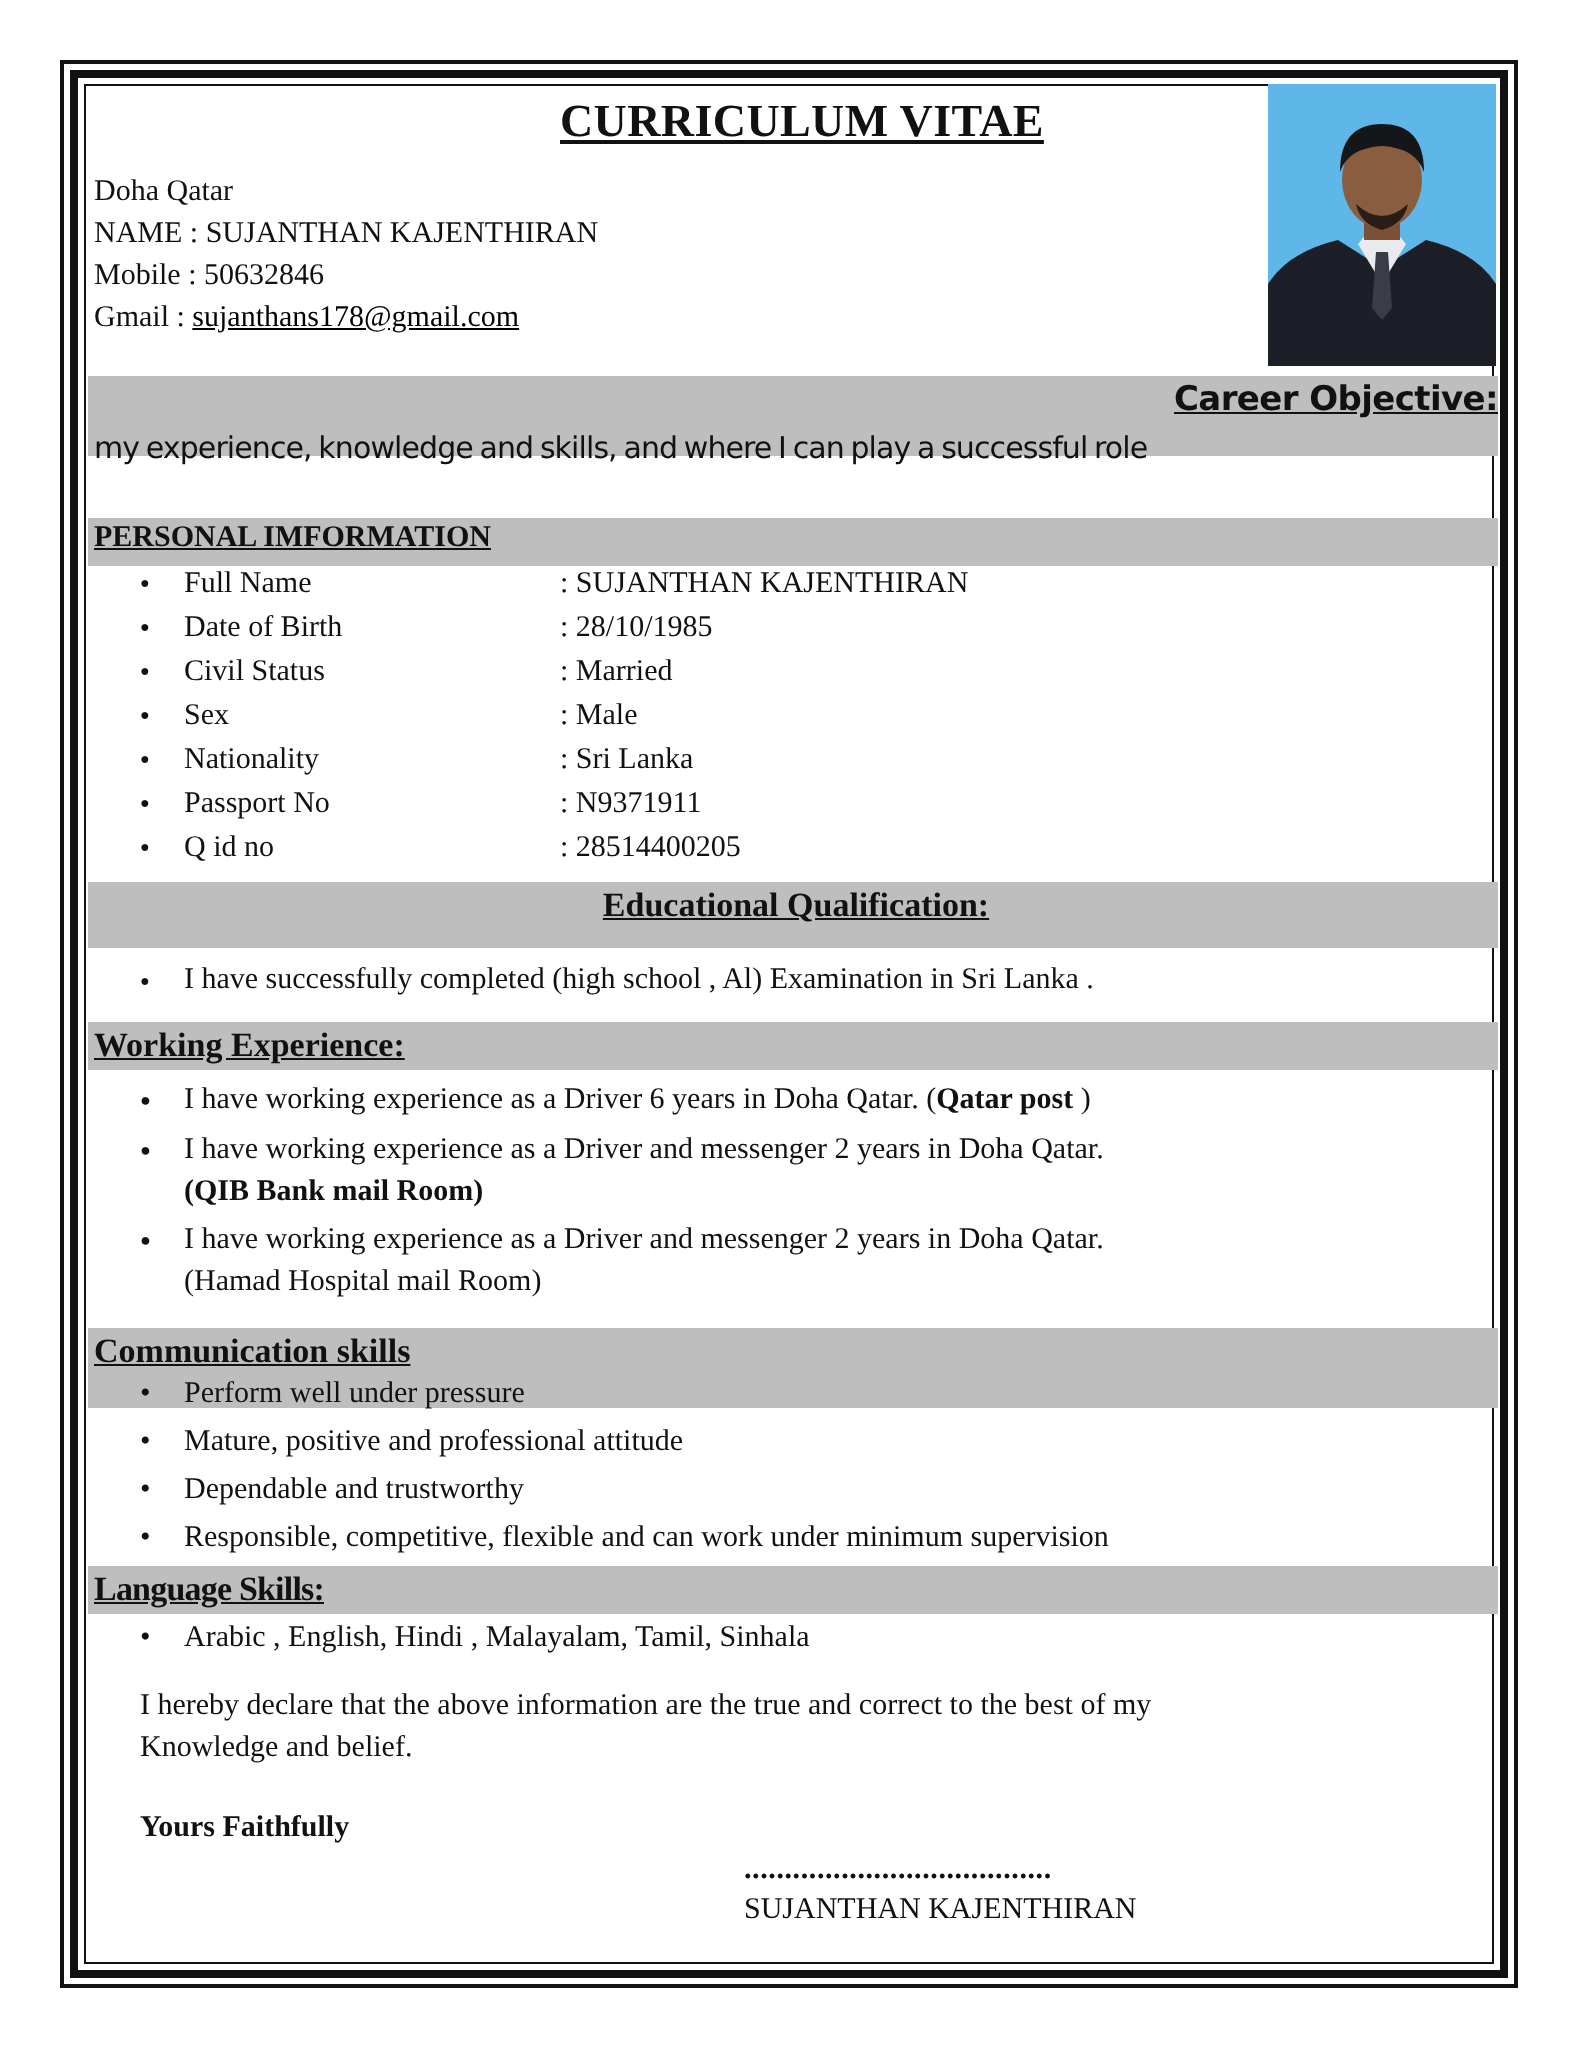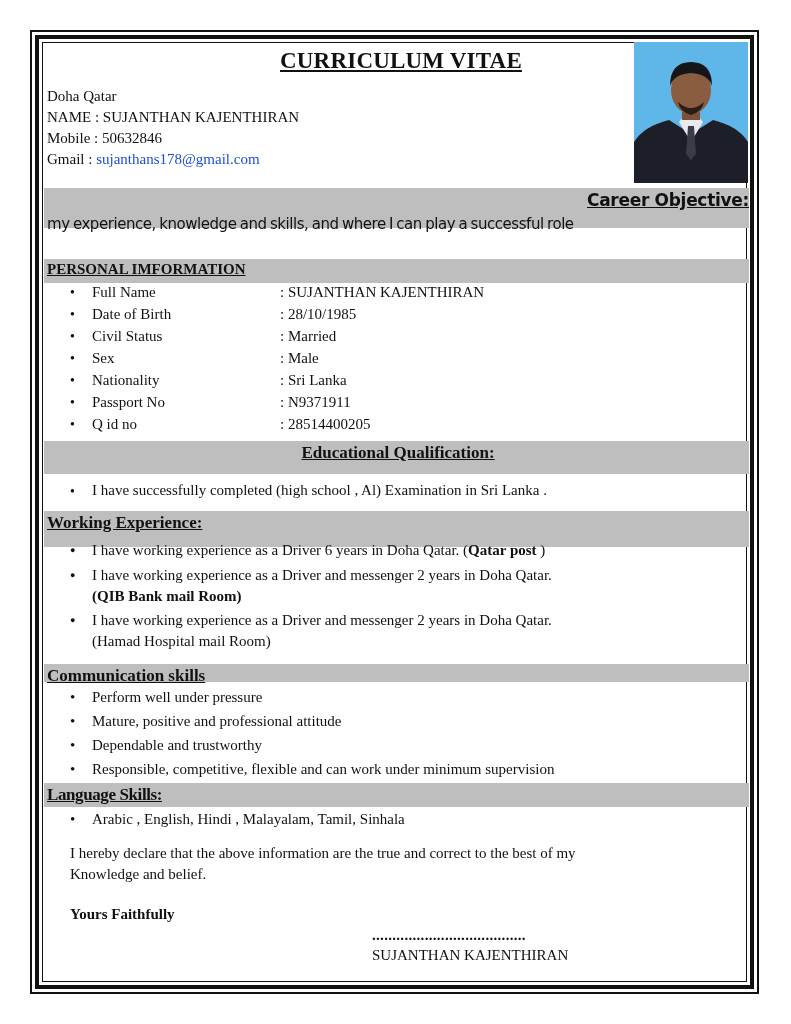--- a/index.html
+++ b/index.html
@@ -14,21 +14,21 @@
   }
   .frame::after {
     content: ""; position: absolute; left: 10px; top: 10px; right: 10px; bottom: 10px;
     border: 1px solid #111;
   }
   .title {
     position: absolute; left: 280px; top: 48px; font-size: 23px; font-weight: bold;
     text-decoration: underline; letter-spacing: 0.2px;
   }
   .contact { position: absolute; left: 47px; top: 86px; font-size: 15px; line-height: 21px; }
-  .contact a { color: #1d4ed8; }
+  .contact a { color: #000000; text-decoration: underline; }
   .photo {
     position: absolute; left: 634px; top: 42px; width: 114px; height: 141px;
     background: #5fb6e8; overflow: hidden;
   }
   .section-head {
     position: absolute; left: 44px; width: 705px; background: #bebebe;
     font-weight: bold; box-sizing: border-box; padding-left: 3px;
   }
   .section-head span { text-decoration: underline; }
   .obj-text { position: absolute; left: 47px; top: 214px; width: 700px; font-family: "DejaVu Sans", sans-serif; font-size: 15px; line-height: 21px; letter-spacing: -0.45px; word-spacing: -1px; }
@@ -110,37 +110,37 @@
     <span class="k">Q id no</span>
     <span class="v">: 28514400205</span>
   </div>
 
 <div class="section-head" style="top:441px;height:33px;font-size:17px;line-height:24px;text-align:center;"><span>Educational Qualification:</span></div>
 <div class="bullet-row" style="top:480px;">
     <span class="dot" style="font-size:8px;">●</span>
     <span class="t">I have successfully completed (high school , Al) Examination  in Sri Lanka  .</span>
   </div>
 
-<div class="section-head" style="top:511px;height:36px;font-size:17px;line-height:24px;"><span>Working Experience:</span></div>
+<div class="section-head" style="top:511px;height:24px;font-size:17px;line-height:24px;"><span>Working Experience:</span></div>
 <div class="bullet-row" style="top:540px;">
     <span class="dot" style="font-size:9px;">●</span>
     <span class="t"><span>I have working experience as a Driver 6 years in Doha Qatar. (</span><b>Qatar post</b><span> )</span></span>
   </div>
 <div class="bullet-row" style="top:565px;">
     <span class="dot" style="font-size:9px;">●</span>
     <span class="t">I have working experience as a Driver and messenger 2 years in Doha Qatar.</span>
   </div>
 <div class="plain" style="top:586px;left:92px;font-weight:bold;">(QIB Bank mail Room)</div>
 <div class="bullet-row" style="top:610px;">
     <span class="dot" style="font-size:9px;">●</span>
     <span class="t">I have working experience as a Driver and messenger 2 years in Doha Qatar.</span>
   </div>
 <div class="plain" style="top:631px;left:92px;">(Hamad Hospital mail Room)</div>
 
-<div class="section-head" style="top:664px;height:18px;font-size:17px;line-height:23px;"><span>Communication skills</span></div>
+<div class="section-head" style="top:664px;height:40px;font-size:17px;line-height:23px;"><span>Communication skills</span></div>
 <div class="bullet-row" style="top:687px;">
     <span class="dot">•</span>
     <span class="t">Perform well under pressure</span>
   </div>
 <div class="bullet-row" style="top:711px;">
     <span class="dot">•</span>
     <span class="t">Mature, positive and professional attitude</span>
   </div>
 <div class="bullet-row" style="top:735px;">
     <span class="dot">•</span>

